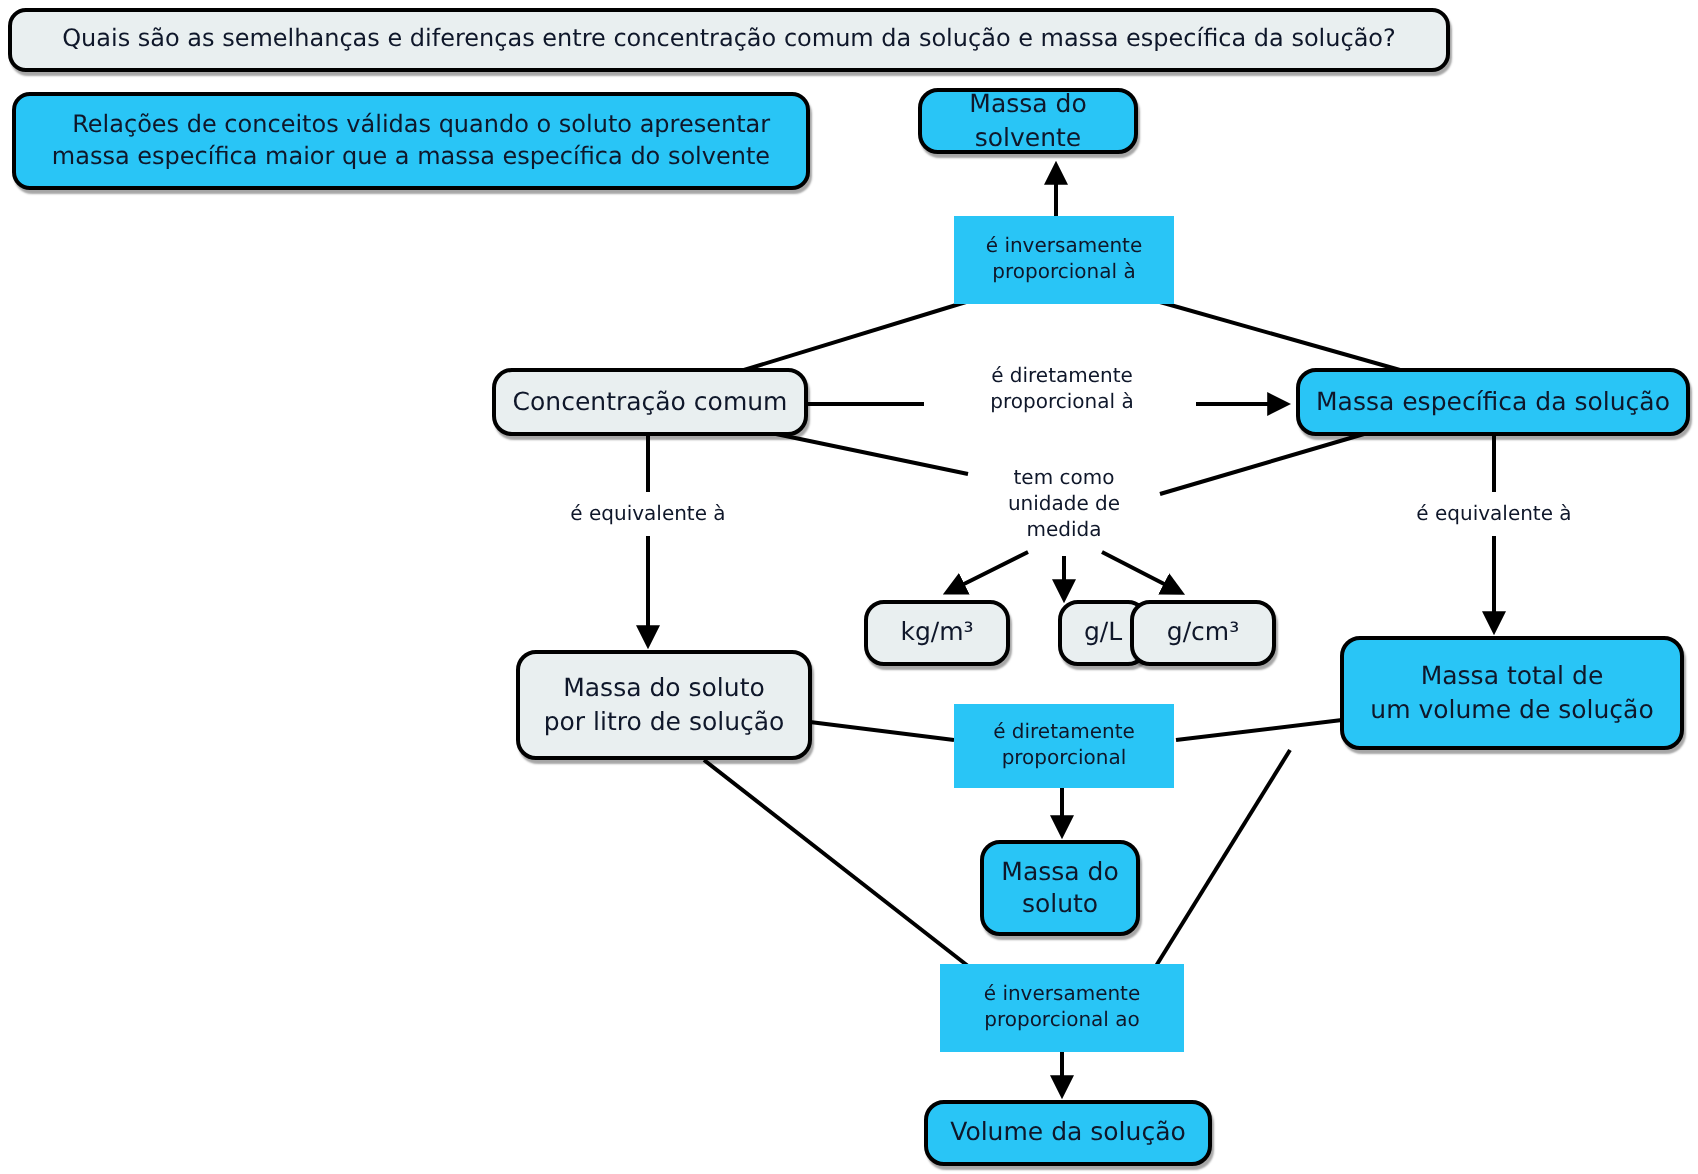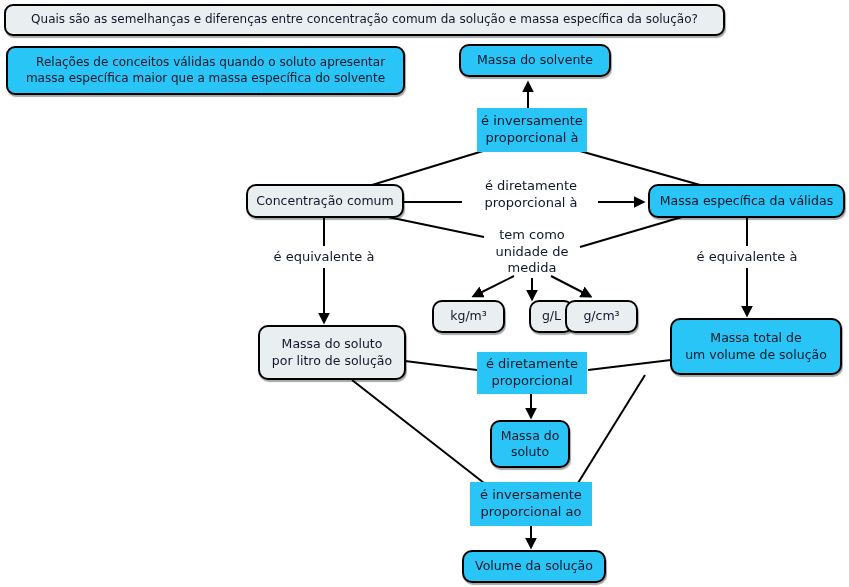--- a/index.html
+++ b/index.html
@@ -31,36 +31,36 @@
   }
   .node {
     border: 2px solid #000;
     border-radius: 10px;
     font-size: 12.5px;
     box-shadow: 1px 2px 1px rgba(0,0,0,0.35);
     padding: 2px 4px;
   }
   .cyan { background: #29C5F6; }
   .gray { background: #E9EFF0; }
-  .label { font-size: 13px; }
+  .label { font-size: 10px; }
   .label.cyan { border: none; border-radius: 0; }
   .prewrap { white-space: pre-line; }
 
   .question {
     left: 4px; top: 4px; width: 721px; height: 32px;
     font-size: 12px;
     border-radius: 9px;
   }
   .legend {
     left: 6px; top: 46px; width: 399px; height: 49px;
     font-size: 12px;
     border-radius: 9px;
     text-align: right;
   }
-  .n-massa-solvente   { left: 459px; top: 44px;  width: 152px; height: 33px; }
+  .n-massa-solvente   { left: 459px; top: 44px;  width: 110px; height: 33px; }
   .l-inv-prop-a       { left: 477px; top: 108px; width: 110px; height: 44px; }
   .n-concentracao     { left: 246px; top: 184px; width: 158px; height: 34px; }
   .l-dir-prop-a       { left: 465px; top: 174px; width: 132px; height: 42px; }
   .n-massa-especifica { left: 648px; top: 184px; width: 197px; height: 34px; }
   .l-tem-como         { left: 487px; top: 222px; width: 90px;  height: 60px; }
   .l-equiv-esq        { left: 272px; top: 247px; width: 104px; height: 20px; }
   .l-equiv-dir        { left: 695px; top: 247px; width: 104px; height: 20px; }
   .n-kg-m3            { left: 432px; top: 300px; width: 73px;  height: 33px; }
   .n-g-l              { left: 529px; top: 300px; width: 45px;  height: 33px; }
   .n-g-cm3            { left: 565px; top: 300px; width: 73px;  height: 33px; }
@@ -114,21 +114,21 @@
   <div class="node cyan n-massa-solvente">Massa do solvente</div>
 
   <div class="label cyan l-inv-prop-a prewrap">é inversamente
 proporcional à</div>
 
   <div class="node gray n-concentracao">Concentração comum</div>
 
   <div class="label l-dir-prop-a prewrap">é diretamente
 proporcional à</div>
 
-  <div class="node cyan n-massa-especifica">Massa específica da válidas</div>
+  <div class="node cyan n-massa-especifica">Massa específica da solução</div>
 
   <div class="label l-tem-como prewrap">tem como
 unidade de
 medida</div>
 
   <div class="label l-equiv-esq">é equivalente à</div>
 
   <div class="label l-equiv-dir">é equivalente à</div>
 
   <div class="node gray n-kg-m3">kg/m³</div>

